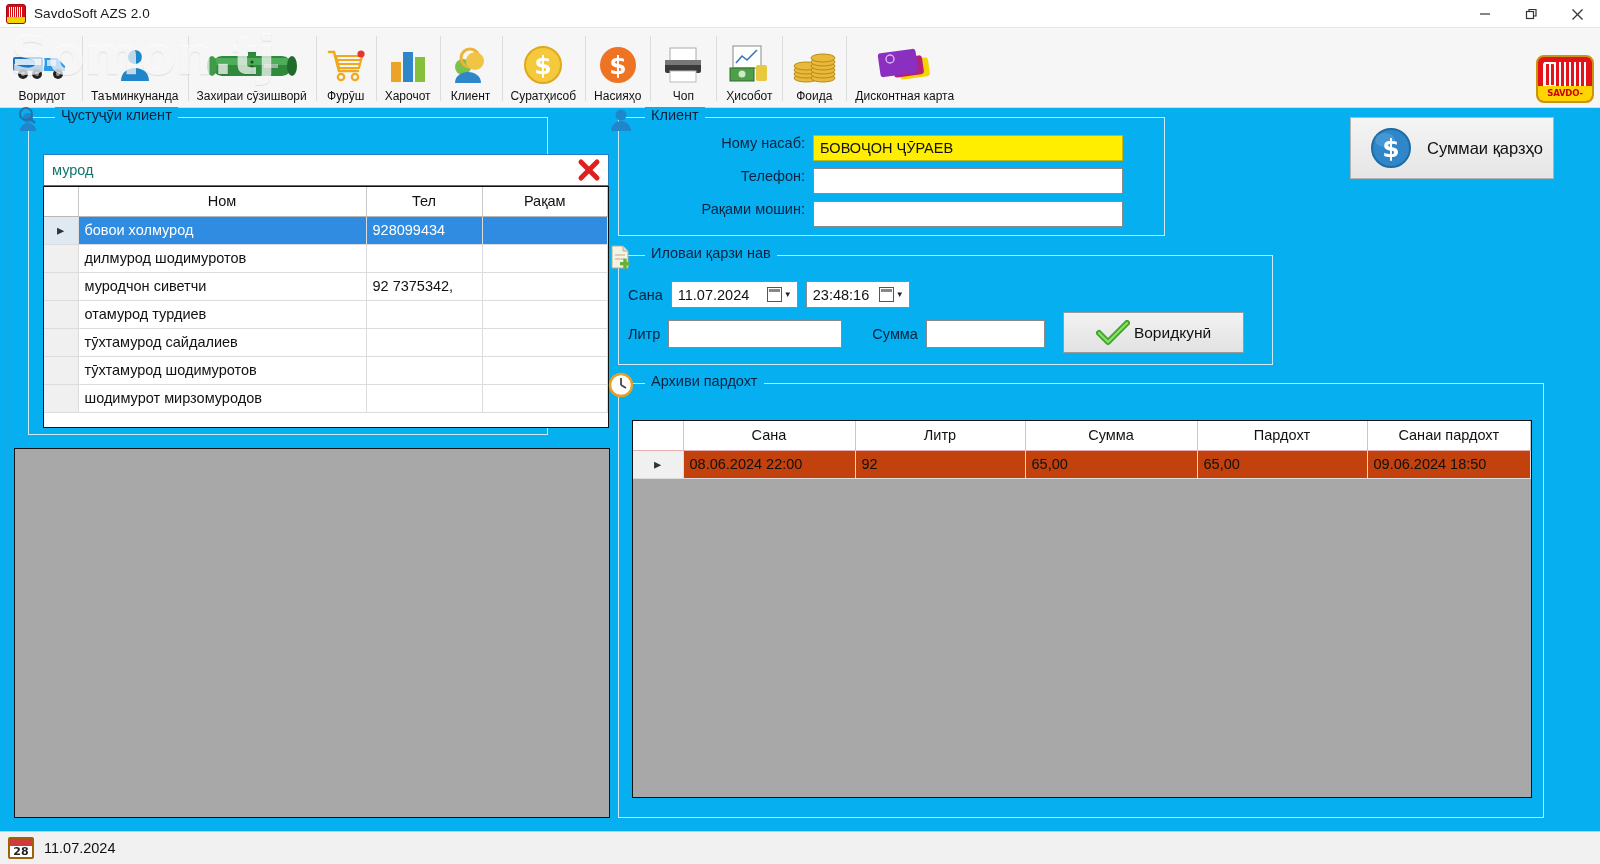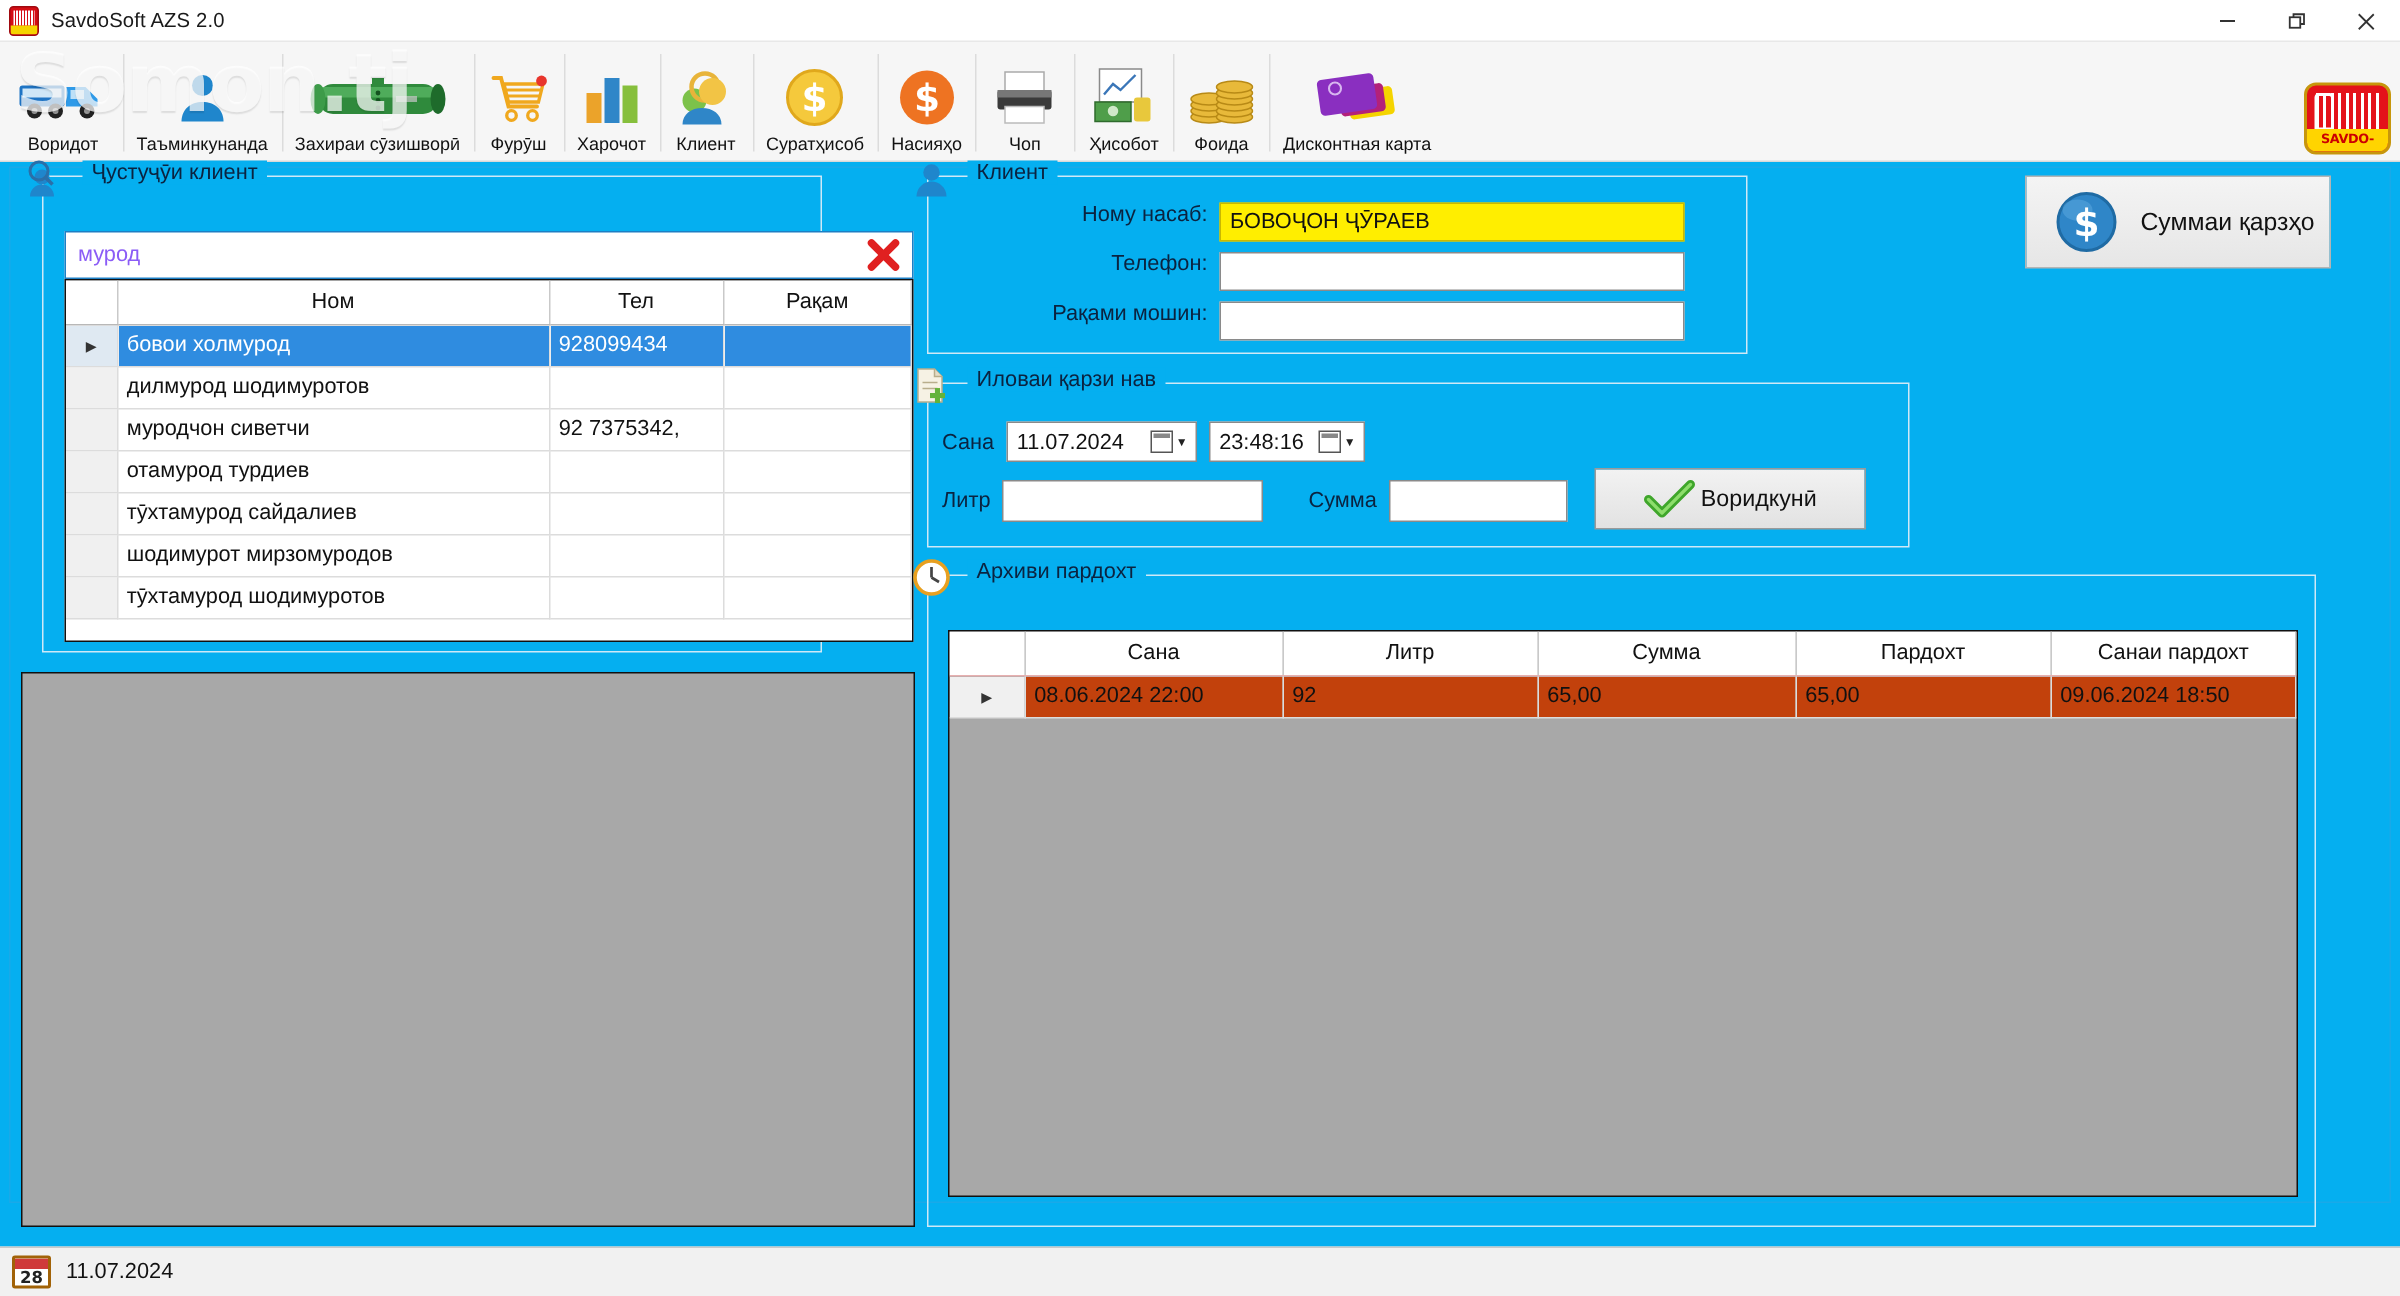--- a/index.html
+++ b/index.html
@@ -93,21 +93,21 @@
   }
 
   
   #search-group{ left:28px; top:9px; width:520px; height:318px; }
   .searchbox{
     position:absolute; left:14px; top:36px; width:566px; height:32px;
     background:#fff; border:1px solid #1d7fc4; display:flex; align-items:center;
     padding:0 6px;
   }
   .searchbox input{
-    flex:1; border:none; outline:none; font-size:14.5px; color:#8b5cf6;
+    flex:1; border:none; outline:none; font-size:14.5px; color:#0f766e;
     font-family:"Liberation Sans", sans-serif; background:transparent;
   }
   .clearx{ width:26px; height:26px; display:flex; align-items:center; justify-content:center; }
 
   
   .grid{
     position:absolute; background:#fff; border:1px solid #111;
     overflow:hidden;
   }
   table.gt{ border-collapse:collapse; width:100%; table-layout:fixed; }
@@ -477,27 +477,27 @@
             <td></td>
           </tr>
           <tr>
             <td class="rowind"></td>
             <td>тӯхтамурод сайдалиев</td>
             <td></td>
             <td></td>
           </tr>
           <tr>
             <td class="rowind"></td>
+            <td>тӯхтамурод шодимуротов</td>
+            <td></td>
+            <td></td>
+          </tr>
+          <tr>
+            <td class="rowind"></td>
             <td>шодимурот мирзомуродов</td>
-            <td></td>
-            <td></td>
-          </tr>
-          <tr>
-            <td class="rowind"></td>
-            <td>тӯхтамурод шодимуротов</td>
             <td></td>
             <td></td>
           </tr>
         </tbody>
       </table>
     </div>
   </div>
 
   <div class="graypane"></div>
 

